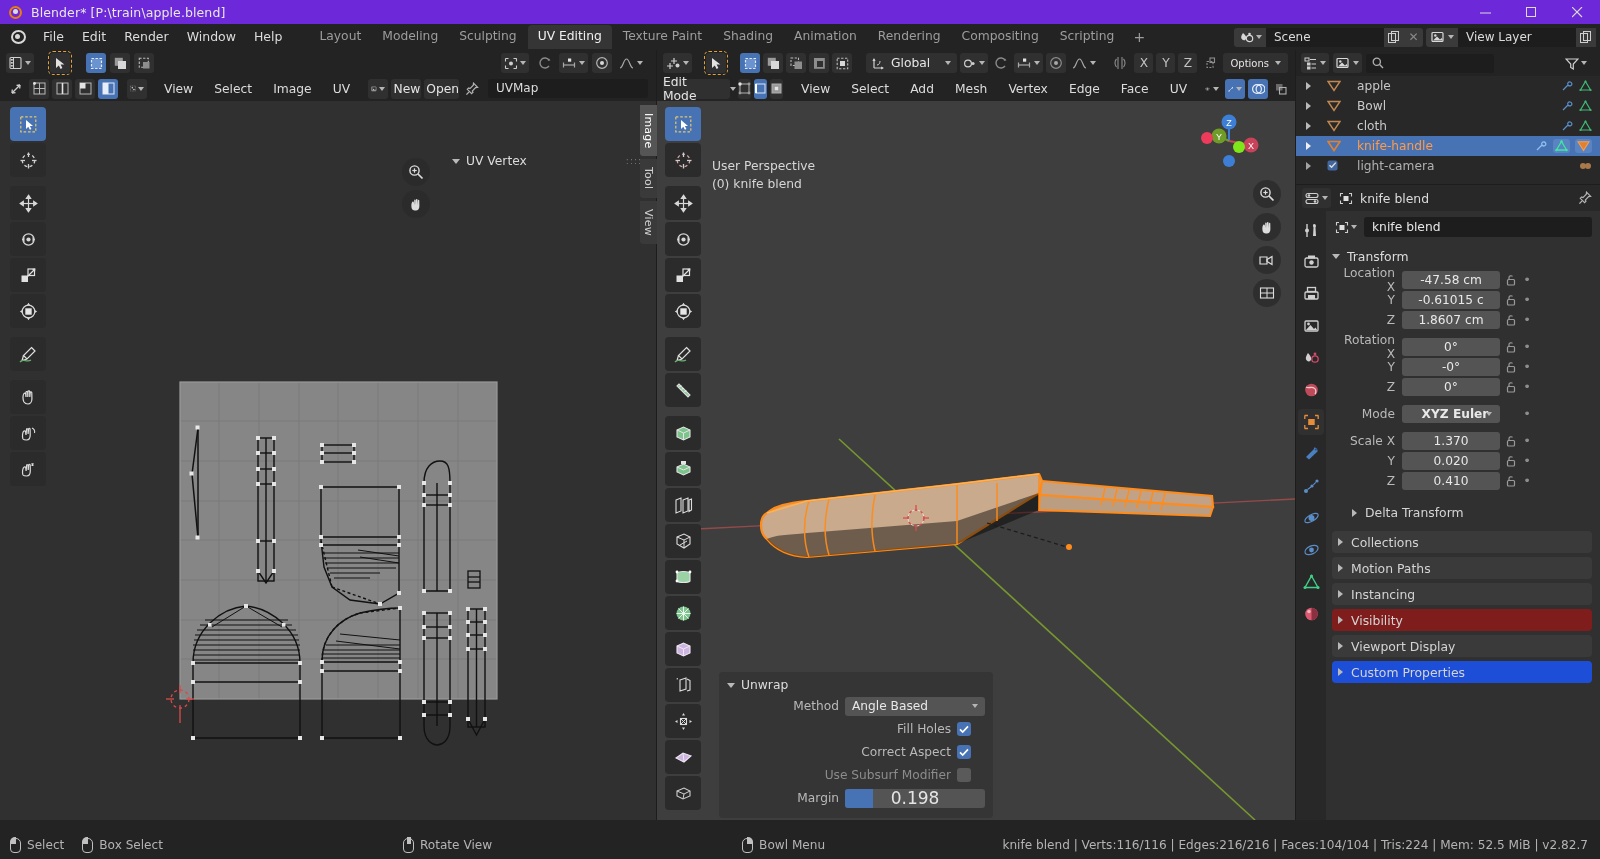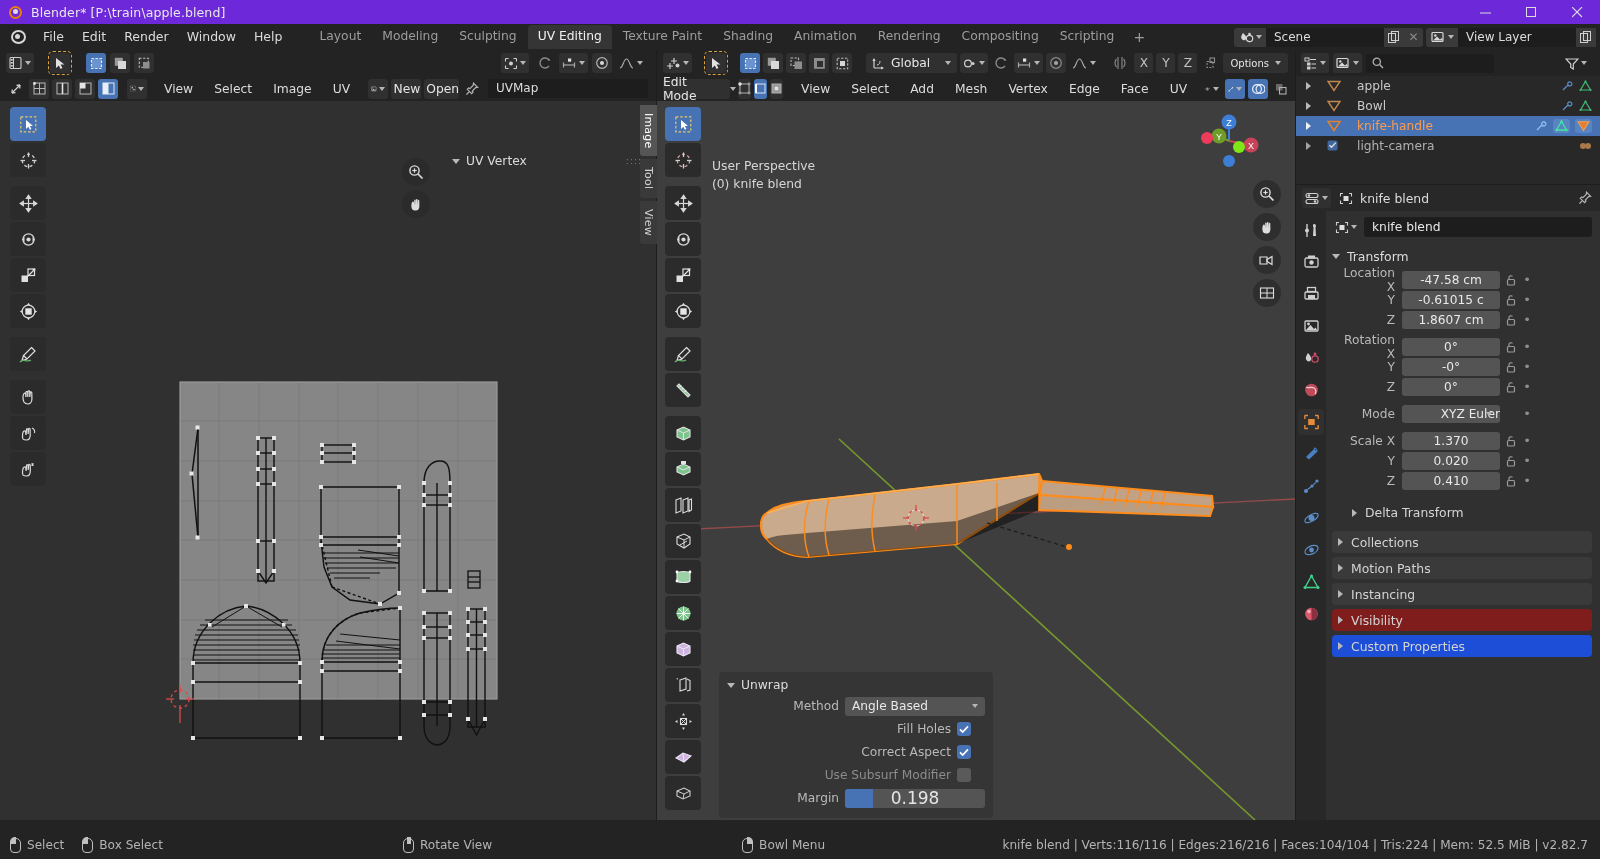--- a/index.html
+++ b/index.html
@@ -161,21 +161,21 @@
   .pr-body { position:absolute; left:30px; top:26px; width:274px; height:609px; background:#303030;
              padding:6px 8px 0 6px;}
   .pr-namebar { display:flex; align-items:center; gap:4px; margin-bottom:8px;}
   .pr-name-field { flex:1; background:#1d1d1d; border-radius:3px; height:20px; display:flex;
                    align-items:center; padding:0 8px; font-size:12.3px; color:#e6e6e6;}
   .pr-sect-hd { display:flex;align-items:center;gap:7px; font-size:12.4px;color:#dcdcdc; height:22px;}
   .tr-row { display:flex; align-items:center; height:19px; margin-bottom:1px; }
   .tr-label { width:70px; text-align:right; padding-right:7px; color:#b9b9b9; font-size:12.2px;}
   .tr-field { width:98px; background:#545454; border-radius:3px; height:18px; display:flex;
               align-items:center; justify-content:center; font-size:12.2px; color:#e9e9e9;}
-  .tr-field.dd { justify-content:flex-end; padding-left:8px; position:relative;}
+  .tr-field.dd { justify-content:center; padding-left:8px; position:relative;font-weight:bold;}
   .tr-lock { width:22px; display:flex; align-items:center; justify-content:center;}
   .tr-dot { width:10px; display:flex;align-items:center;justify-content:center; color:#8e8e8e; font-size:13px;}
   .pr-closed { display:flex; align-items:center; gap:8px; height:23px; font-size:12.4px; color:#d4d4d4;
                border-radius:4px; padding-left:6px;}
   .pr-closed.sub { padding-left:20px; }
   .pr-gap{height:7px;}
 
   
   .statusbar { position:absolute; left:0; top:820px; width:1600px; height:39px; background:#232323;}
   .sb-inner { position:absolute; left:0; top:11px; width:1600px; height:28px;
@@ -1334,20 +1334,40 @@
               <path d="M2 10 L7 5 M7 5 C6 3,7.5 1.5,9.3 2 C11 2.5,11.5 4.5,10 5.5 C9 6.2,7.8 5.9,7 5Z" fill="none" stroke="#5b8fc9" stroke-width="1.2"></path>
             </svg>
           <svg width="13" height="12" viewBox="0 0 13 12">
               <path d="M6.5 1.5 L11.5 10 L1.5 10Z" fill="none" stroke="#3fb874" stroke-width="1.2"></path>
               <circle cx="6.5" cy="1.5" r="1.1" fill="#3fb874"></circle>
               <circle cx="11.5" cy="10" r="1.1" fill="#3fb874"></circle>
               <circle cx="1.5" cy="10" r="1.1" fill="#3fb874"></circle>
             </svg>
         </span>
       </div>
+      <div class="ol-row">
+        <span class="tri-right" style="margin-left:-12px"></span>
+        <span class="ol-ico-mesh">
+          <svg width="14" height="12" viewBox="0 0 14 12">
+              <path d="M1 1.5 L13 1.5 L7 10.5Z" fill="none" stroke="#c08850" stroke-width="1.5"></path>
+            </svg>
+        </span>
+        <span class="ol-name">cloth</span>
+        <span class="ol-right">
+          <svg width="13" height="12" viewBox="0 0 13 12">
+              <path d="M2 10 L7 5 M7 5 C6 3,7.5 1.5,9.3 2 C11 2.5,11.5 4.5,10 5.5 C9 6.2,7.8 5.9,7 5Z" fill="none" stroke="#5b8fc9" stroke-width="1.2"></path>
+            </svg>
+          <svg width="13" height="12" viewBox="0 0 13 12">
+              <path d="M6.5 1.5 L11.5 10 L1.5 10Z" fill="none" stroke="#3fb874" stroke-width="1.2"></path>
+              <circle cx="6.5" cy="1.5" r="1.1" fill="#3fb874"></circle>
+              <circle cx="11.5" cy="10" r="1.1" fill="#3fb874"></circle>
+              <circle cx="1.5" cy="10" r="1.1" fill="#3fb874"></circle>
+            </svg>
+        </span>
+      </div>
       <div class="ol-row sel">
         <span class="tri-right" style="margin-left:-12px;border-left-color:#f0f0f0"></span>
         <span class="ol-ico-mesh">
           <svg width="14" height="12" viewBox="0 0 14 12">
               <path d="M1 1.5 L13 1.5 L7 10.5Z" fill="none" stroke="#e08030" stroke-width="1.6"></path>
             </svg>
         </span>
         <span class="ol-name">knife-handle</span>
         <span class="ol-right">
           <svg width="13" height="12" viewBox="0 0 13 12">
@@ -1660,20 +1680,24 @@
         <span>Motion Paths</span>
       </div>
       <div class="pr-closed" style="background:#3a3a3a;margin-bottom:4px;height:22px">
         <span class="tri-right"></span>
         <span>Instancing</span>
       </div>
       <div class="pr-closed" style="background:#7f1d1d;margin-bottom:4px;height:22px">
         <span class="tri-right"></span>
         <span>Visibility</span>
       </div>
+      <div class="pr-closed" style="background:#3a3a3a;margin-bottom:4px;height:22px">
+        <span class="tri-right"></span>
+        <span>Viewport Display</span>
+      </div>
       <div class="pr-closed" style="background:#1d4ed8;margin-bottom:4px;height:22px">
         <span class="tri-right"></span>
         <span>Custom Properties</span>
       </div>
     </div>
   </div>
 
   <div class="statusbar">
     <div class="sb-inner">
       <div class="sb-item" style="margin-right:18px">

